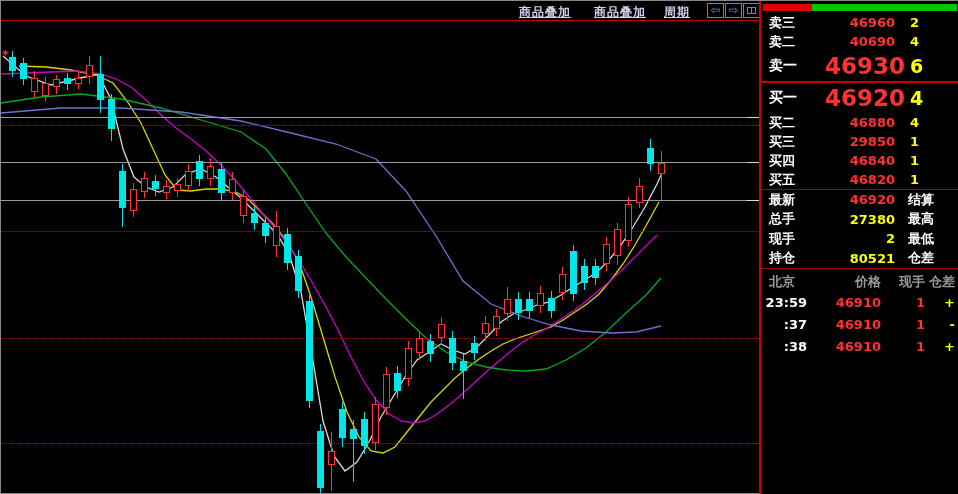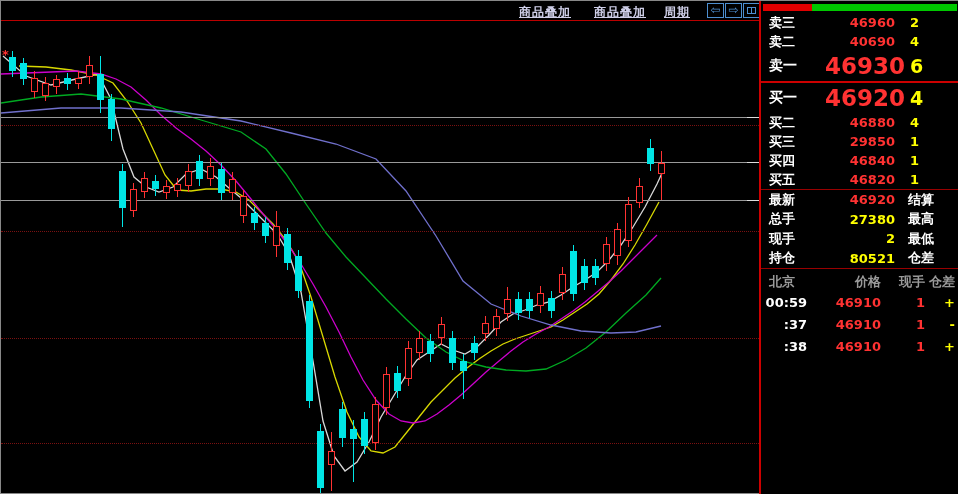--- a/index.html
+++ b/index.html
@@ -305,21 +305,21 @@
     <div class="sect-divider"></div>
     <div id="tick-table">
       <div class="tick-head">
         <span class="tc-time">北京</span>
         <span class="tc-price">价格</span>
         <span class="tc-qty">现手</span>
         <span class="tc-sign">仓差</span>
       </div>
       <div id="tick-rows">
           <div class="tick-row">
-            <span class="tc-time">00:59</span>
+            <span class="tc-time">23:59</span>
             <span class="tc-price">46910</span>
             <span class="tc-qty">1</span>
             <span class="tc-sign">+</span>
           </div>
           <div class="tick-row">
             <span class="tc-time">:37</span>
             <span class="tc-price">46910</span>
             <span class="tc-qty">1</span>
             <span class="tc-sign">-</span>
           </div>

